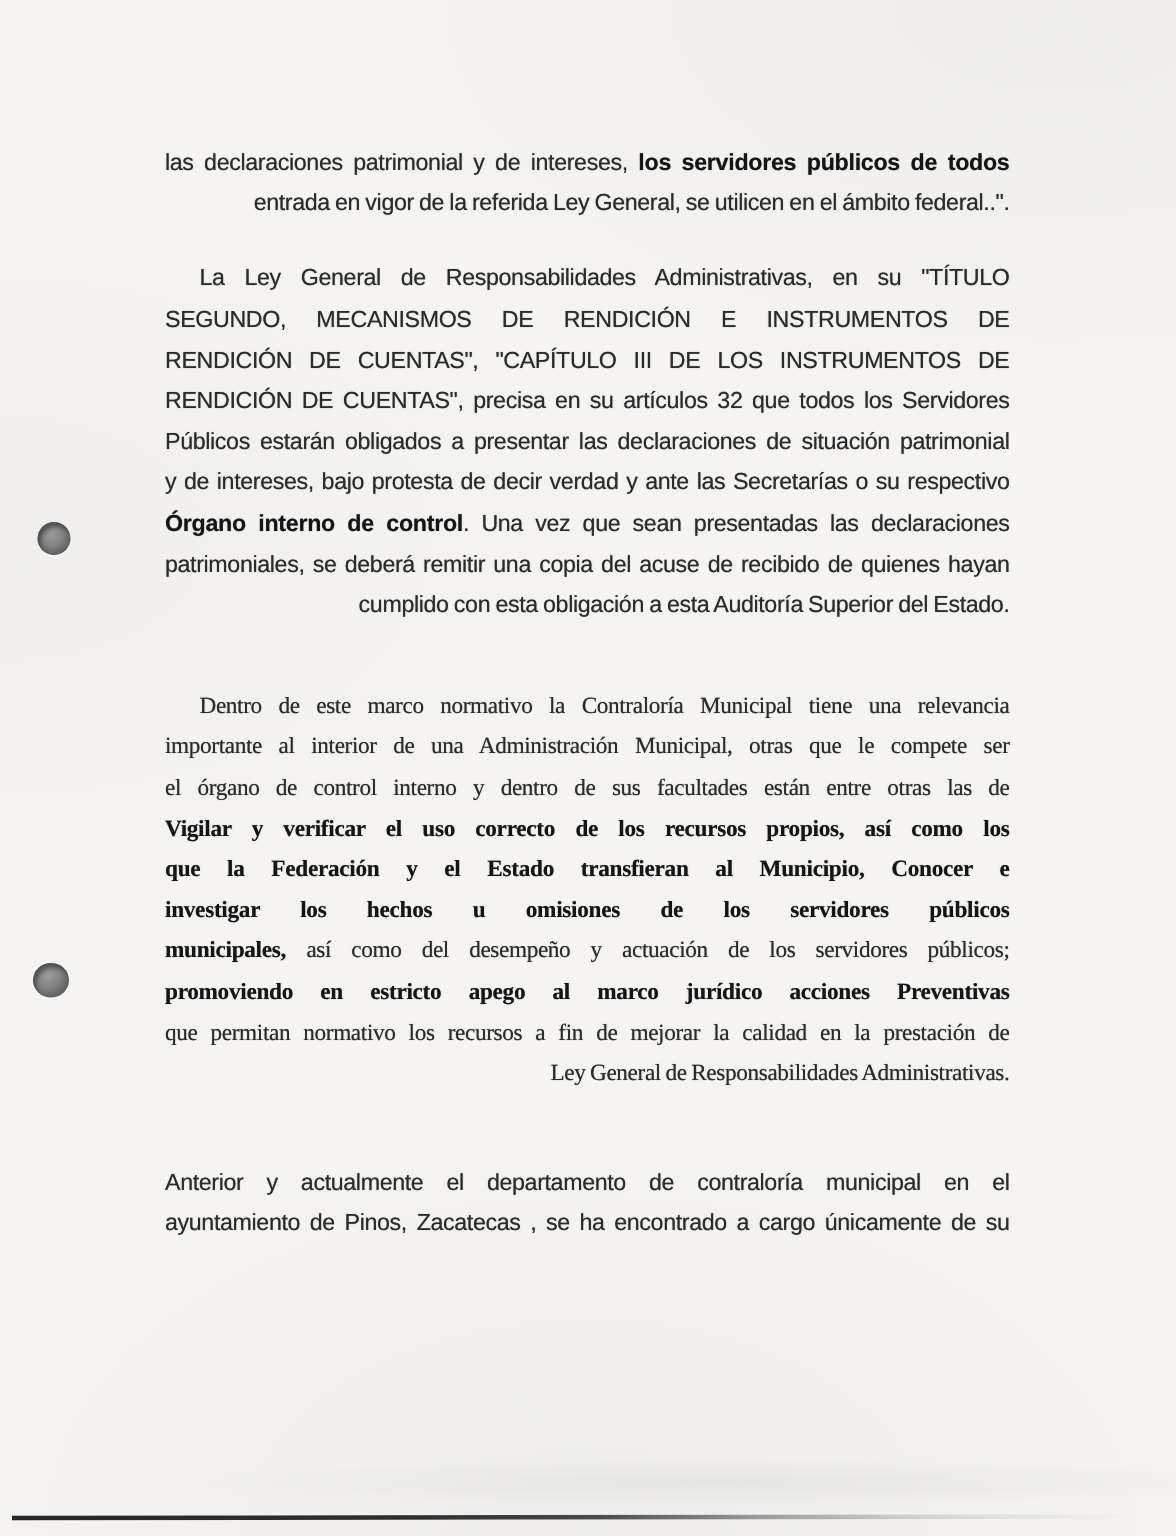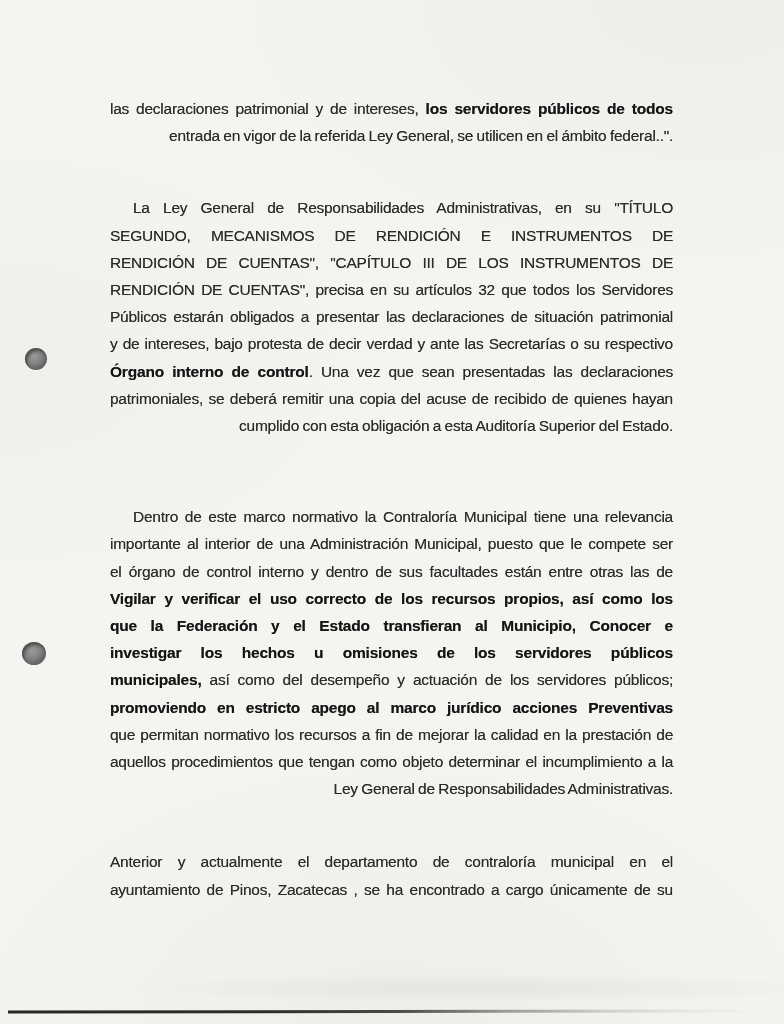--- a/index.html
+++ b/index.html
@@ -22,22 +22,22 @@
     top: 95px;
     width: 563px;
     font-size: 15.5px;
     line-height: 27.2px;
     letter-spacing: -0.25px;
     word-spacing: -0.6px;
     color: #2b2b2b;
     text-shadow: 0 0 0.6px rgba(45,45,45,0.65);
   }
   .paragraph { margin: 0; }
-  .paragraph.p2 { margin-top: 45px; }
-  .paragraph.p3 { margin-top: 64px; }
+  .paragraph.p2 { margin-top: 23px; }
+  .paragraph.p3 { margin-top: 40px; font-family: Liberation Serif, serif; }
   .paragraph.p4 { margin-top: 46px; }
   .paragraph.indent .line:first-child { text-indent: 23px; }
   .line { text-align: right; white-space: normal; }
   .line.just { text-align: justify; text-align-last: justify; }
   .b { font-weight: bold; color: #151515; letter-spacing: -0.2px; }
   .hole {
     position: absolute;
     border-radius: 50%;
     background: radial-gradient(circle at 42% 38%, #9b9b9b 0%, #828282 40%, #5a5a5a 78%, #4a4a4a 100%);
     box-shadow: inset 2px 3px 3px rgba(0,0,0,0.38), 0 1px 1px rgba(255,255,255,0.55);
@@ -74,29 +74,28 @@
         <div class="line just"><span>RENDICIÓN DE CUENTAS", "CAPÍTULO III DE LOS INSTRUMENTOS DE</span></div>
         <div class="line just"><span>RENDICIÓN DE CUENTAS", precisa en su artículos 32 que todos los Servidores</span></div>
         <div class="line just"><span>Públicos estarán obligados a presentar las declaraciones de situación patrimonial</span></div>
         <div class="line just"><span>y de intereses, bajo protesta de decir verdad y ante las Secretarías o su respectivo</span></div>
         <div class="line just"><span class="b">Órgano interno de control</span><span>. Una vez que sean presentadas las declaraciones</span></div>
         <div class="line just"><span>patrimoniales, se deberá remitir una copia del acuse de recibido de quienes hayan</span></div>
         <div class="line"><span>cumplido con esta obligación a esta Auditoría Superior del Estado.</span></div>
       </div>
       <div class="paragraph p3 indent">
         <div class="line just"><span>Dentro de este marco normativo la Contraloría Municipal tiene una relevancia</span></div>
-        <div class="line just"><span>importante al interior de una Administración Municipal, puesto que le compete ser</span></div>
+        <div class="line just"><span>importante al interior de una Administración Municipal, otras que le compete ser</span></div>
         <div class="line just"><span>el órgano de control interno y dentro de sus facultades están entre otras las de</span></div>
         <div class="line just"><span class="b">Vigilar y verificar el uso correcto de los recursos propios, así como los</span></div>
         <div class="line just"><span class="b">que la Federación y el Estado transfieran al Municipio, Conocer e</span></div>
         <div class="line just"><span class="b">investigar los hechos u omisiones de los servidores públicos</span></div>
         <div class="line just"><span class="b">municipales, </span><span>así como del desempeño y actuación de los servidores públicos;</span></div>
         <div class="line just"><span class="b">promoviendo en estricto apego al marco jurídico acciones Preventivas</span></div>
         <div class="line just"><span>que permitan normativo los recursos a fin de mejorar la calidad en la prestación de</span></div>
-        <div class="line just"><span>aquellos procedimientos que tengan como objeto determinar el incumplimiento a la</span></div>
         <div class="line"><span>Ley General de Responsabilidades Administrativas.</span></div>
       </div>
       <div class="paragraph p4">
         <div class="line just"><span>Anterior y actualmente el departamento de contraloría municipal en el</span></div>
         <div class="line just"><span>ayuntamiento de Pinos, Zacatecas , se ha encontrado a cargo únicamente de su</span></div>
       </div>
     </div>
   <div class="scan-line"></div>
 </div>
 

